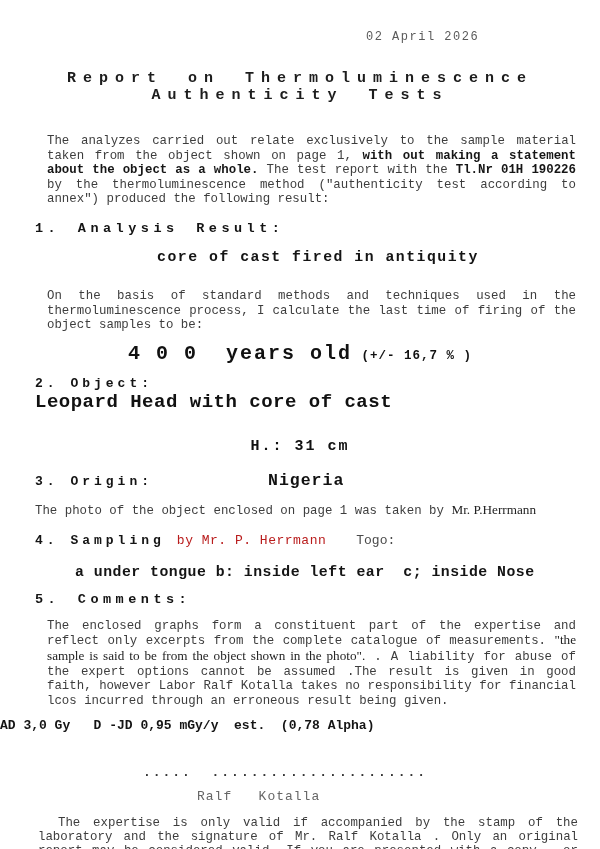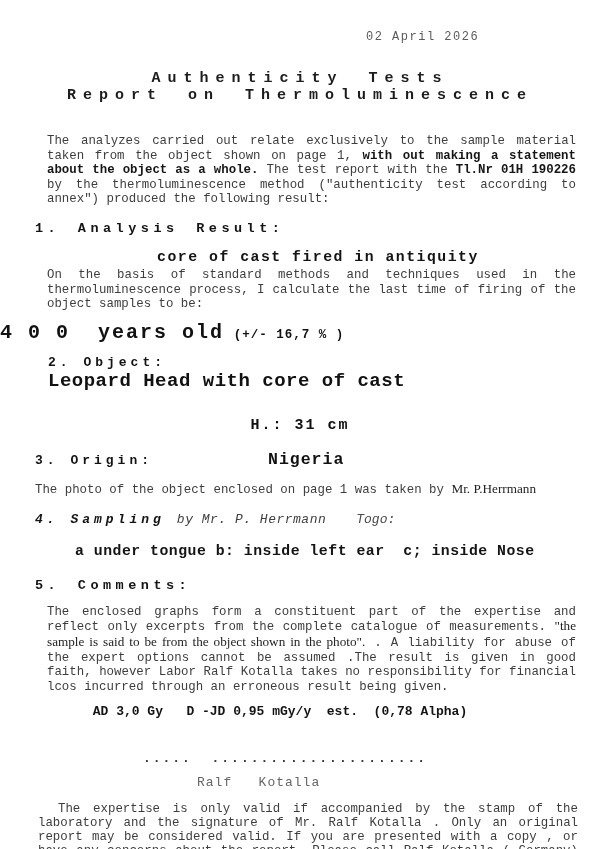--- a/index.html
+++ b/index.html
@@ -41,41 +41,40 @@
     font-size: 13.5px;
     letter-spacing: 4.5px; word-spacing: 5px;
     white-space: pre-wrap;
   }
   .h1 { margin-top: 14px; }
   .result-line {
     margin-top: 13px; text-align: center;
     font-weight: bold; color: #141414;
     font-size: 14.8px; letter-spacing: 1.5px; padding-left: 36px;
   }
-  .basis { margin-top: 3px; }
-  .age-line { margin-top: 9px; white-space: pre-wrap; }
+  .basis { margin-top: 24px; }
+  .age-line { margin-top: 9px; text-align: center; white-space: pre-wrap; }
   .age-main {
     font-weight: bold; color: #111;
     font-size: 20px; letter-spacing: 2px;
   }
   .age-tol {
     font-weight: bold; color: #111;
     font-size: 12.5px; letter-spacing: 1px;
   }
   .object-row {
     margin: 11px 0 0 35px;
     display: flex; align-items: baseline; flex-direction: column;
   }
   .field-label {
     font-weight: bold; color: #141414;
     font-size: 13px; letter-spacing: 4px;
     white-space: pre-wrap; flex: none;
   }
   .object-value {
-    margin-left: 13px;
     font-weight: bold; color: #111;
     font-size: 19px; letter-spacing: 0.5px;
   }
   .height-line {
     margin-top: 25px; text-align: center;
     font-weight: bold; color: #111;
     font-size: 15px; letter-spacing: 2px;
     white-space: pre-wrap;
   }
   .origin-row {
@@ -86,45 +85,44 @@
     margin-left: 115px;
     font-weight: bold; color: #111;
     font-size: 16.5px; letter-spacing: 1px;
   }
   .photo-note {
     margin: 12px 24px 0 35px;
     font-size: 12.4px;
   }
   .sampling-row {
     margin: 15px 0 16px 35px;
-    display: flex; align-items: baseline; font-style: italic;
+    display: flex; align-items: baseline;
   }
   .sampling-by {
-    margin-left: 12px; font-size: 13px; color: #404040;
+    margin-left: 12px; font-size: 13px; color: #b91c1c;
     letter-spacing: 0.5px;
   }
   .sampling-loc {
     margin-left: 30px; font-size: 13px; color: #4a4a4a;
   }
   .samples-line {
     margin: 11px 0 0 75px;
     font-weight: bold; color: #141414;
     font-size: 14.8px; letter-spacing: 0.5px;
     white-space: pre-wrap;
   }
-  .sec5 { margin-top: 19px; }
+  .sec5 { margin-top: 12px; }
   .comments { margin-top: 12px; }
   .predose {
     margin-top: 8px;
     font-weight: bold; color: #161616;
     font-size: 12.6px;
   }
   .dose-line {
     margin-top: 10px; padding-right: 40px;
-    text-align: center;
     font-weight: bold; color: #141414;
     font-size: 13px; white-space: pre-wrap;
   }
   .dots-line {
     margin-top: 32px; padding-right: 30px;
     text-align: center;
     font-weight: bold; color: #333;
     font-size: 13px; letter-spacing: 2px;
     white-space: pre-wrap;
   }
@@ -141,22 +139,22 @@
   }
 </style>
 </head>
 <body>
 
 <div class="page">
 
   <div class="date">02 April 2026</div>
 
   <div class="title">
+    <div>Report on Thermoluminescence</div>
     <div>Authenticity Tests</div>
-    <div>Report on Thermoluminescence</div>
   </div>
 
   <div class="para intro"><span>The analyzes carried out relate exclusively to the sample material taken from the object shown on page 1, </span><span class="bold-inline">with out making a statement about the object as a whole.</span><span> The test report with the </span><span class="bold-inline">Tl.Nr 01H 190226</span><span> by the thermoluminescence method ("authenticity test according to annex") produced the following result:</span></div>
 
   <div class="sec-heading h1">1. Analysis Result:</div>
 
   <div class="result-line">core of cast fired in antiquity</div>
 
   <div class="para basis">On the basis of standard methods and techniques used in the thermoluminescence process, I calculate the last time of firing of the object samples to be:</div>
 

